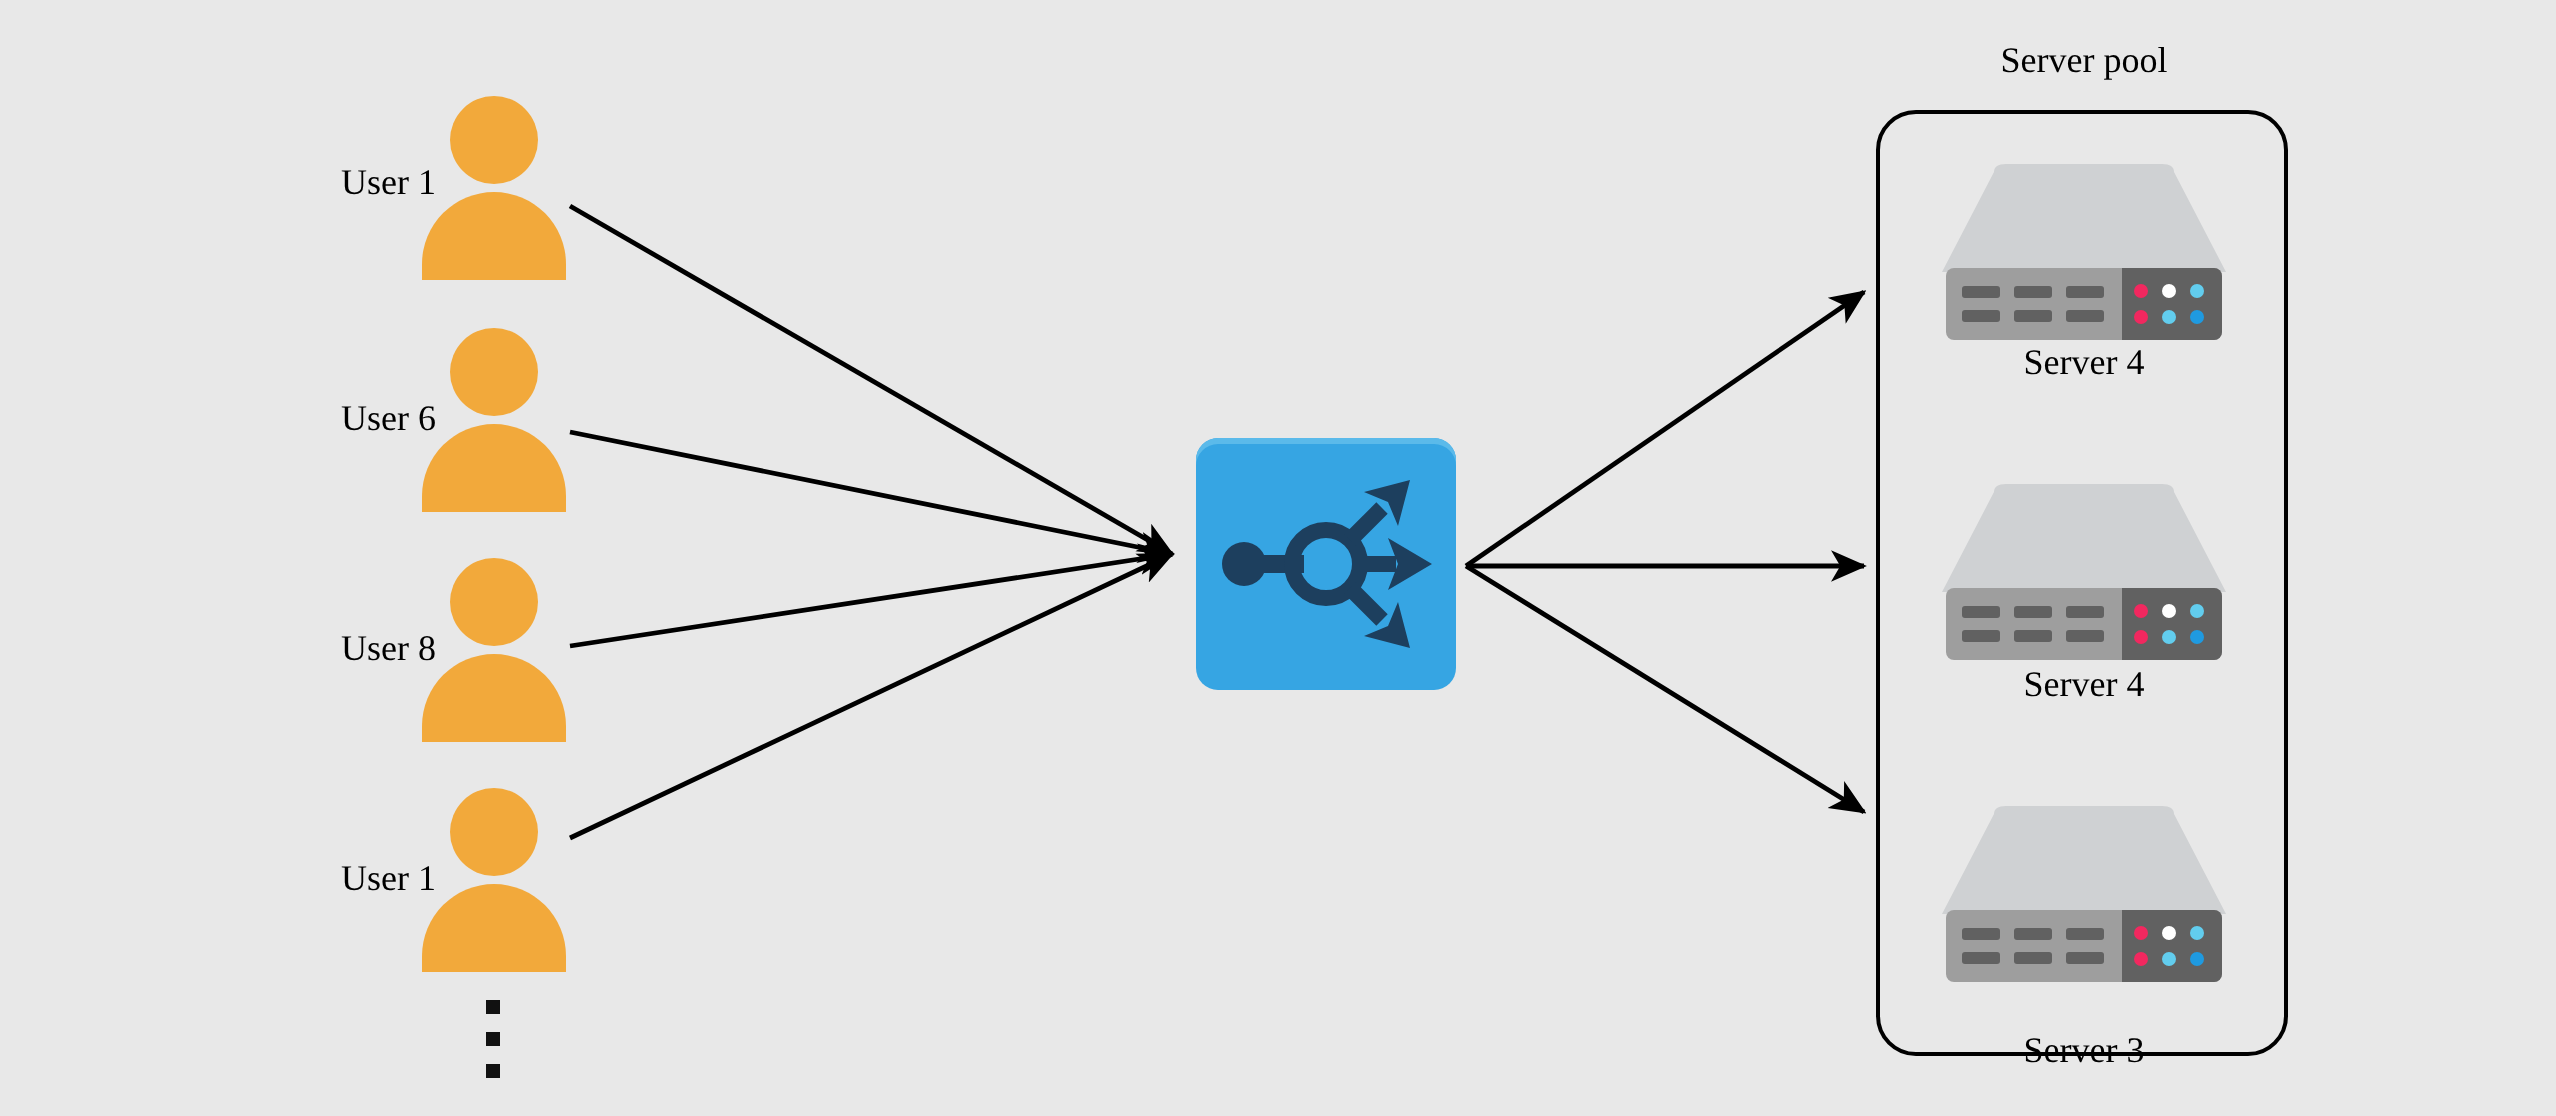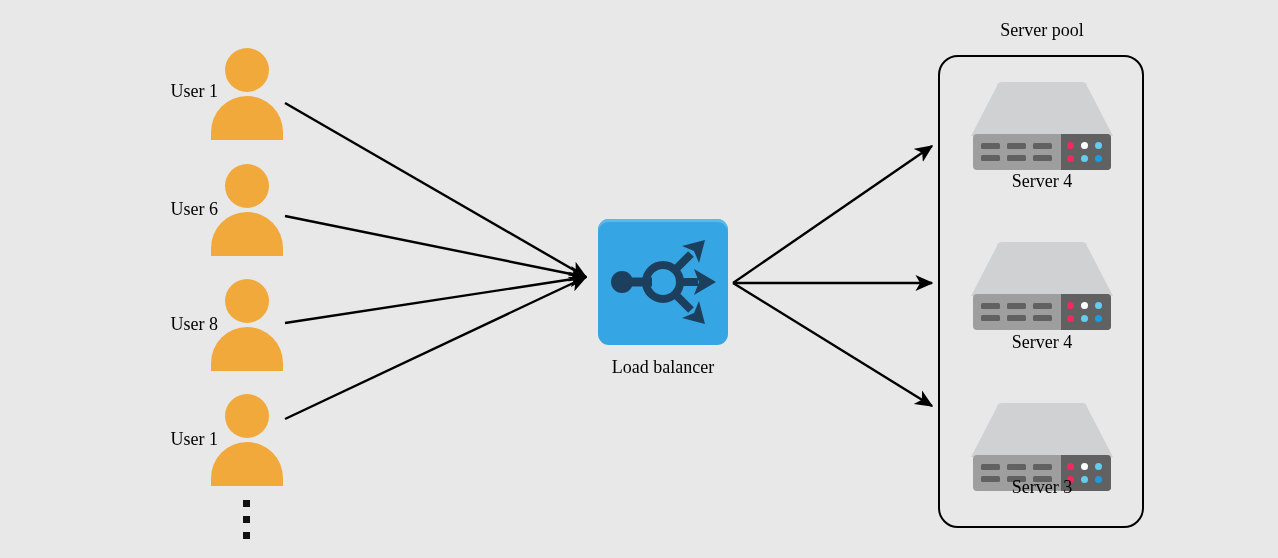--- a/index.html
+++ b/index.html
@@ -195,21 +195,20 @@
         <path d="M 96 50 L 118 63 L 96 76 L 101 63 Z" stroke="none"></path>
 
         <line x1="77" y1="51" x2="93" y2="35" stroke-width="8" stroke-linecap="butt"></line>
         <path d="M 84 27 L 107 21 L 101 44 L 96 32 Z" stroke="none"></path>
 
         <line x1="77" y1="75" x2="93" y2="91" stroke-width="8" stroke-linecap="butt"></line>
         <path d="M 84 99 L 107 105 L 101 82 L 96 94 Z" stroke="none"></path>
       </g>
     </svg>
   </div>
-  <div class="label center" style="left:663px; top:358px;">Load balancer</div>
 
   <div class="label center" style="left:1042px; top:21px;">Server pool</div>
 
   <div class="pool-box" style="left:938px; top:55px; width:206px; height:473px;"></div>
 
   <div class="server" style="left:967px; top:82px;">
     <svg class="top" viewBox="0 0 150 56" width="150" height="56">
       <path d="M 30 4 Q 30 0 36 0 L 114 0 Q 120 0 120 4 L 146 54 L 4 54 Z" fill="#cfd1d3"></path>
     </svg>
     <div class="front"></div>
@@ -274,15 +273,15 @@
     </div>
     <div class="leds">
       <b style="left:0px;  top:0px;  background:#f2285f;"></b>
       <b style="left:14px; top:0px;  background:#ffffff;"></b>
       <b style="left:28px; top:0px;  background:#62cdee;"></b>
       <b style="left:0px;  top:13px; background:#f2285f;"></b>
       <b style="left:14px; top:13px; background:#62cdee;"></b>
       <b style="left:28px; top:13px; background:#1f9ae0;"></b>
     </div>
   </div>
-  <div class="label center" style="left:1042px; top:478px;text-align:center;">Server 3</div>
+  <div class="label center" style="left:1042px; top:516px;text-align:center;">Server 3</div>
 
 </div>
 
 </body></html>

